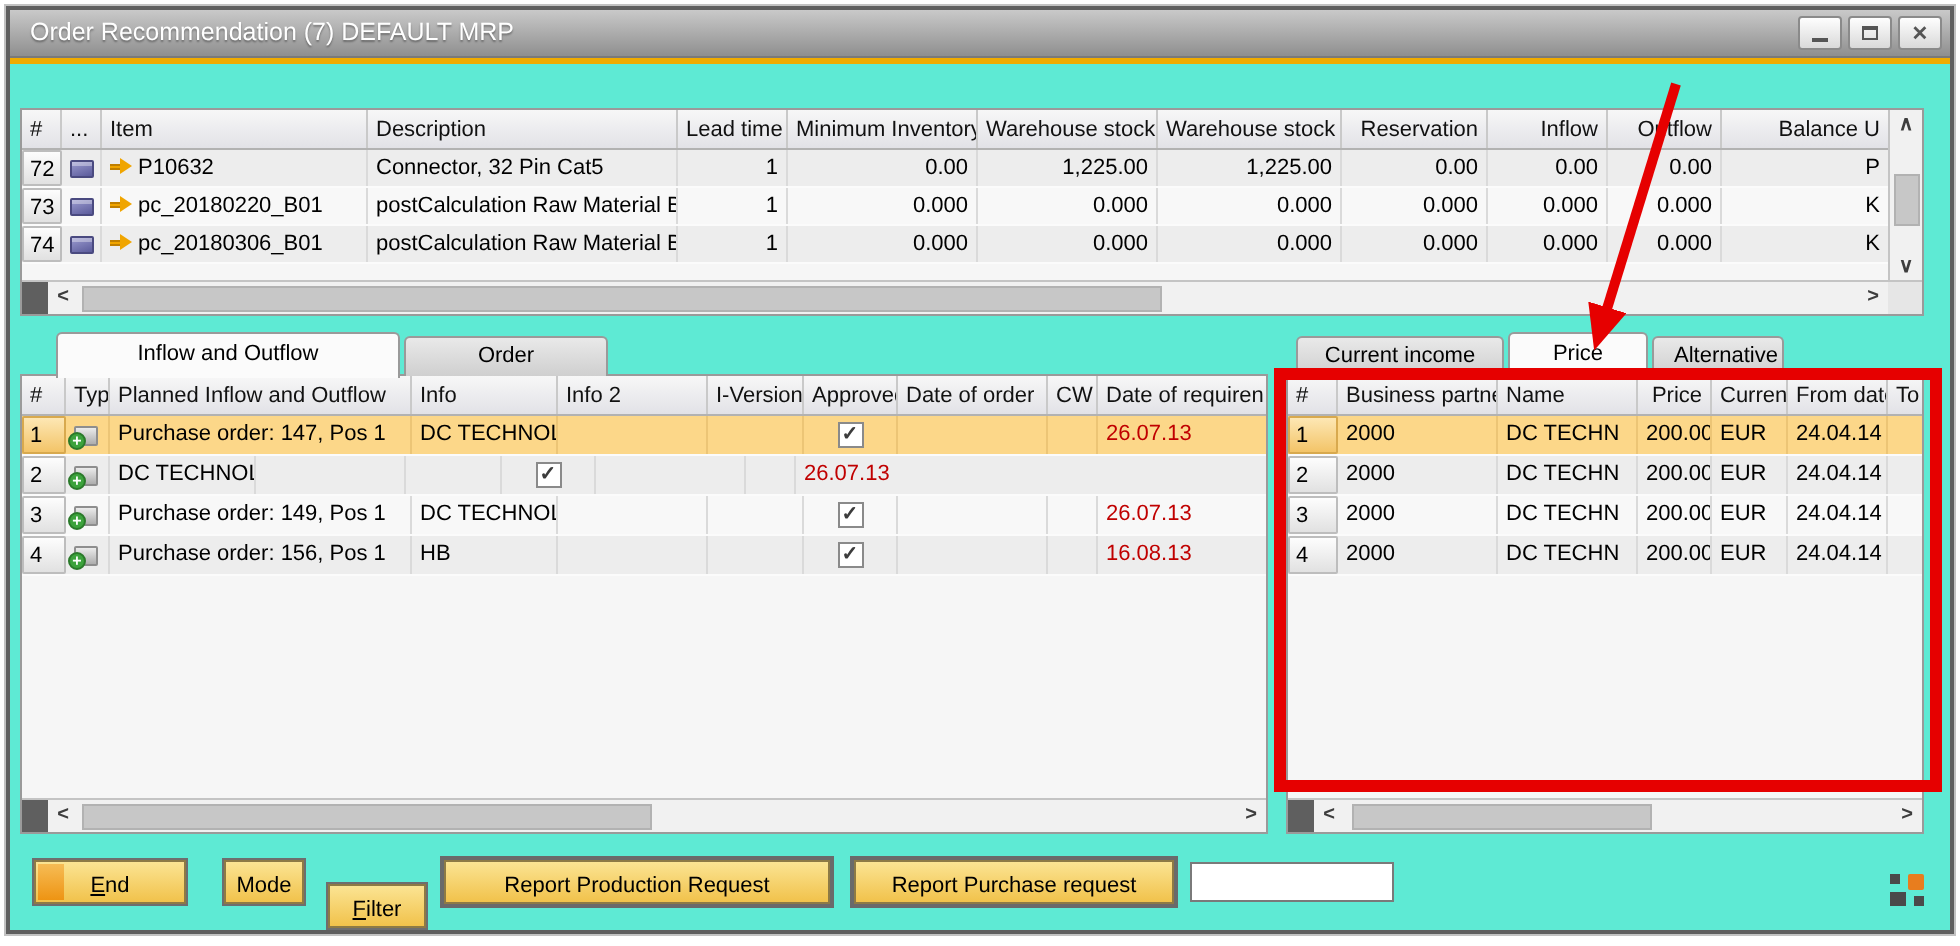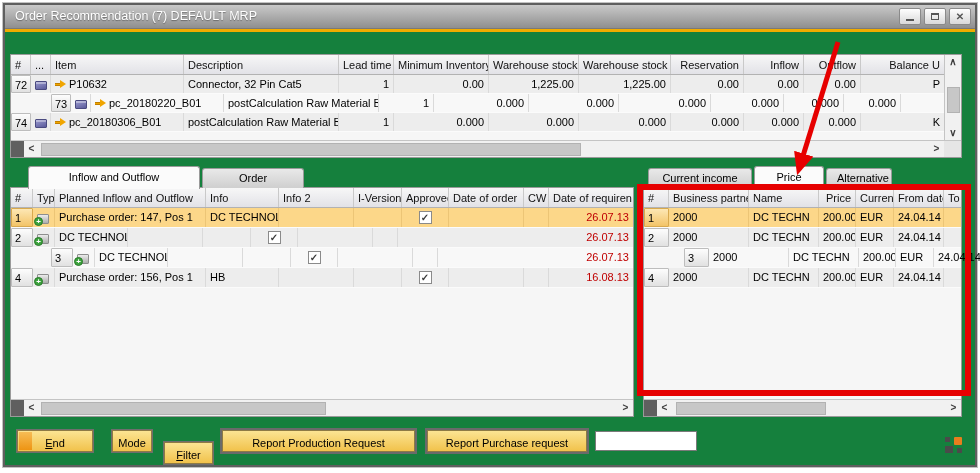--- a/index.html
+++ b/index.html
@@ -1,17 +1,17 @@
 <!DOCTYPE html>
 <html><head>
 <meta charset="utf-8">
 <style>
   * { margin:0; padding:0; box-sizing:border-box; }
   html,body { width:980px; height:473px; background:#ffffff; font-family:"Liberation Sans", sans-serif; overflow:hidden; }
-  #window { position:absolute; left:3px; top:3px; width:974px; height:464px; border:2px solid #5f5f5f; outline:1px solid #c2c2c2; background:#15803d; }
+  #window { position:absolute; left:3px; top:3px; width:974px; height:464px; border:2px solid #5f5f5f; outline:1px solid #c2c2c2; background:#5eead4; }
 
   
   .titlebar { position:absolute; left:0; top:0; width:100%; height:24px; background:linear-gradient(#c9c9c9,#8f8f8f); border-bottom:1px solid #7a7a7a; }
   .title-text { position:absolute; left:10px; top:4px; font-size:12.5px; color:#ffffff; text-shadow:0 1px 1px rgba(0,0,0,.35); white-space:nowrap; }
   .win-controls { position:absolute; right:4px; top:3px; display:flex; gap:3px; }
   .win-btn { width:22px; height:17px; background:linear-gradient(#fefefe,#d9d9d9); border:1px solid #8a8a8a; border-radius:2px; display:flex; align-items:center; justify-content:center; color:#555; font-size:10px; font-weight:bold; cursor:default; }
   .glyph-min { width:8px; height:8px; border-bottom:2px solid #555; }
   .glyph-max { width:8px; height:7px; border:1px solid #555; border-top:2px solid #555; }
   .accent { position:absolute; left:0; top:24px; width:100%; height:3px; background:#F0AB00; }
 
@@ -20,26 +20,26 @@
   
   .frame { position:absolute; background:#f6f6f6; border:1px solid #9a9a9a; }
   .hrow { display:flex; height:20px; background:linear-gradient(#f7f7f7,#e2e2e7); border-bottom:1px solid #b2b2b2; }
   .hcell { height:100%; padding:4px 4px 0; font-size:11px; color:#111; white-space:nowrap; overflow:hidden; border-right:1px solid #c9c9c9; flex:0 0 auto; }
   .trow { display:flex; height:19px; border-bottom:1px solid #fbfbfb; }
   .trow20 { height:20px; }
   .cell { height:100%; padding:3px 4px 0; font-size:11px; color:#000; white-space:nowrap; overflow:hidden; border-right:1px solid #dadada; flex:0 0 auto; }
   .r { text-align:right; }
   .ctr { text-align:center; }
   .odd  { background:#ededed; }
-  .even { background:#f8f8f8;margin-left:40px; }
+  .even { background:#f8f8f8; }
   .sel  { background:#fcd789; }
   .sel .cell { border-right-color:#ecc576; }
   .numcell { background:linear-gradient(#fdfdfd,#e1e1e1); border:1px solid #bdbdbd; border-radius:1px; padding:3px 2px 0 3px; }
   .sel .numcell { background:linear-gradient(#fde7b4,#f3c468); border-color:#d8a94e; }
-  .date-red { color:#c00000;text-align:right; }
+  .date-red { color:#c00000; }
 
   
   .tc1{width:20px}.tc2{width:20px}.tc3{width:133px}.tc4{width:155px}.tc5{width:55px}.tc6{width:95px}
   .tc7{width:90px}.tc8{width:92px}.tc9{width:73px}.tc10{width:60px}.tc11{width:57px}.tc12{width:83px;border-right:none}
   
   .lc1{width:22px}.lc2{width:22px}.lc3{width:151px}.lc4{width:73px}.lc5{width:75px}.lc6{width:48px}
   .lc7{width:47px}.lc8{width:75px}.lc9{width:25px}.lc10{flex:1 1 auto;border-right:none}
   
   .rc1{width:25px}.rc2{width:80px}.rc3{width:70px}.rc4{width:37px}.rc5{width:38px}.rc6{width:50px}.rc7{flex:1 1 auto;border-right:none}
 
@@ -229,20 +229,21 @@
       <div class="cell lc6"></div>
       <div class="cell lc7 ctr"><span class="cb"><span>✓</span></span></div>
       <div class="cell lc8"></div>
       <div class="cell lc9"></div>
       <div class="cell lc10 date-red">26.07.13</div>
     </div>
 
     <div class="trow trow20 even">
       <div class="cell lc1 numcell">3</div>
       <div class="cell lc2"><span class="po"><span class="po-plus">+</span></span></div>
+      <div class="cell lc3">Purchase order: 149, Pos 1</div>
       <div class="cell lc4">DC TECHNOLOG</div>
       <div class="cell lc5"></div>
       <div class="cell lc6"></div>
       <div class="cell lc7 ctr"><span class="cb"><span>✓</span></span></div>
       <div class="cell lc8"></div>
       <div class="cell lc9"></div>
       <div class="cell lc10 date-red">26.07.13</div>
     </div>
 
     <div class="trow trow20 odd">

